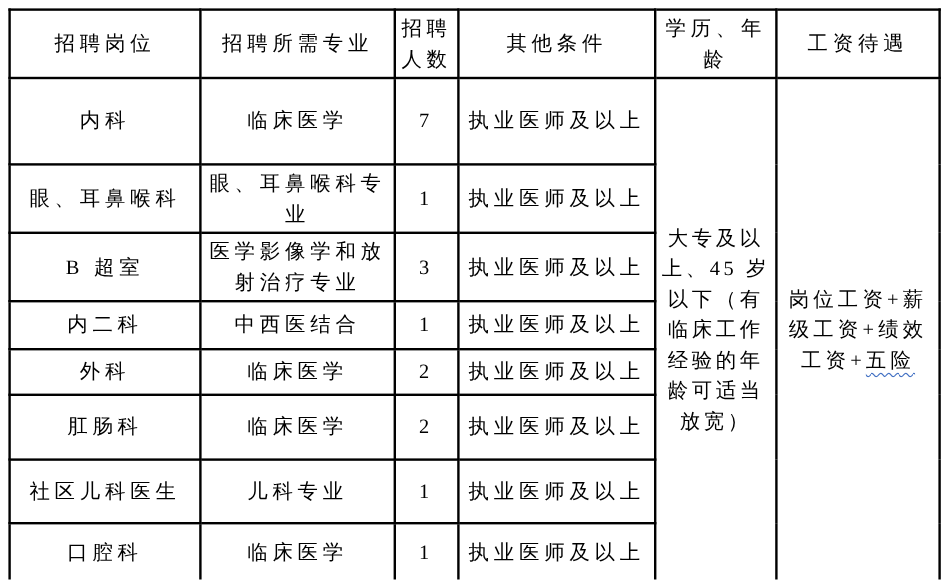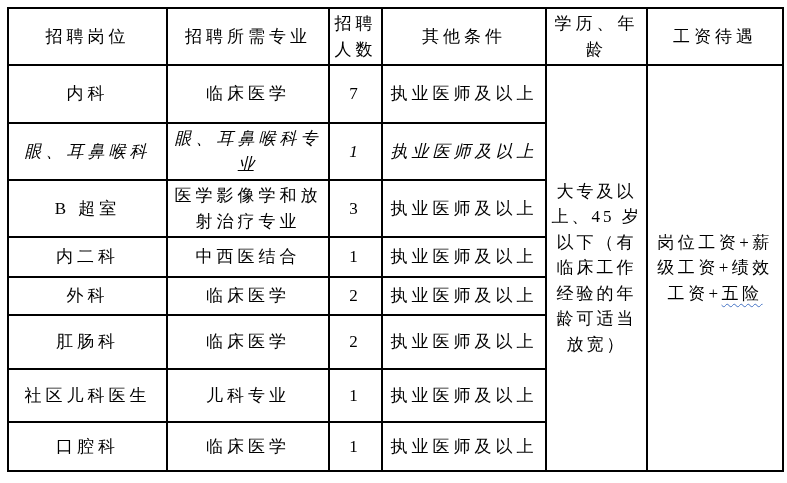--- a/index.html
+++ b/index.html
@@ -22,22 +22,22 @@
     text-align: center;
     vertical-align: middle;
     font-weight: normal;
     font-size: 17px;
     letter-spacing: 4px;
     line-height: 1.5;
     padding: 2px 3px;
     overflow: hidden;
   }
   thead tr { height: 50px; margin-top: 16px; }
-  tbody tr:nth-child(1) { height: 58px; }
-  tbody tr:nth-child(2) { height: 51px; font-style: italic; }
+  tbody tr:nth-child(1) { height: 72px; }
+  tbody tr:nth-child(2) { height: 51px; }
   tbody tr:nth-child(3) { height: 53px; }
   tbody tr:nth-child(4) { height: 40px; }
   tbody tr:nth-child(5) { height: 38px; }
   tbody tr:nth-child(6) { height: 54px; border-radius: 18px; }
   tbody tr:nth-child(7) { height: 53px; margin-top: 46px; }
   tbody tr:nth-child(8) { height: 49px; }
   td.cell-education {
     letter-spacing: 3px;
     padding: 2px 1px;
   }

